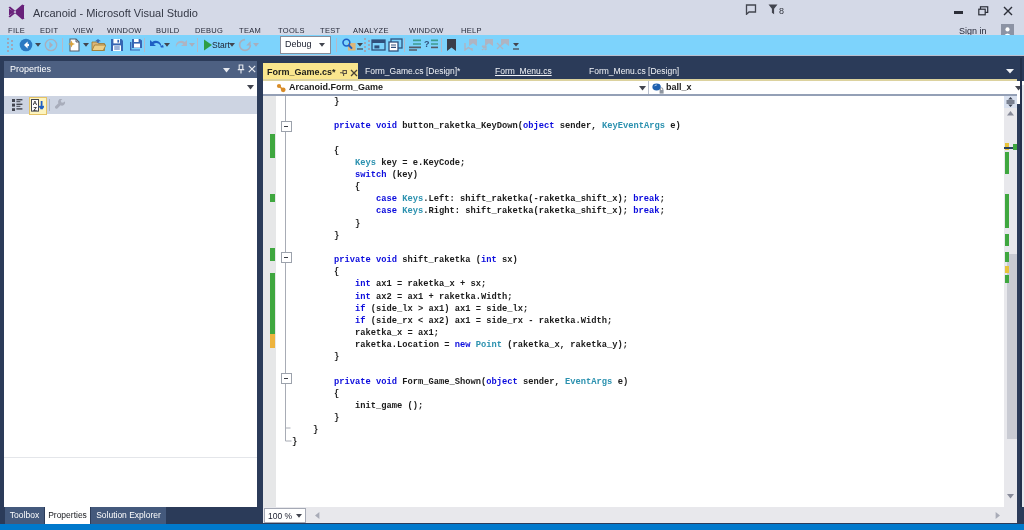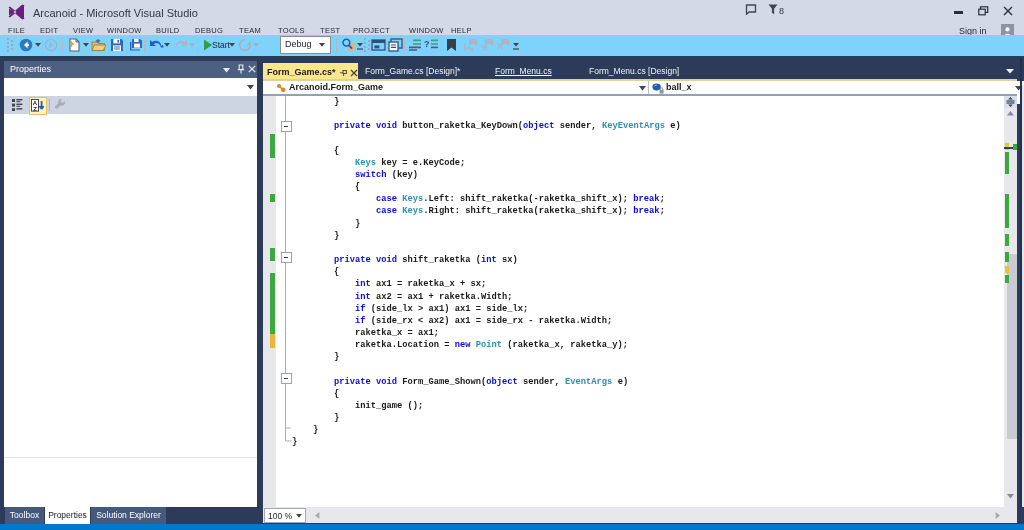--- a/index.html
+++ b/index.html
@@ -58,23 +58,23 @@
 <div class="abs" id="menubar">
   <span class="menuitem" style="left:8px">FILE</span>
   <span class="menuitem" style="left:40px">EDIT</span>
   <span class="menuitem" style="left:73px">VIEW</span>
   <span class="menuitem" style="left:107px">WINDOW</span>
   <span class="menuitem" style="left:156px">BUILD</span>
   <span class="menuitem" style="left:195px">DEBUG</span>
   <span class="menuitem" style="left:239px">TEAM</span>
   <span class="menuitem" style="left:278px">TOOLS</span>
   <span class="menuitem" style="left:320px">TEST</span>
-  <span class="menuitem" style="left:353px">PROJECT</span>
+  <span class="menuitem" style="left:353px">ANALYZE</span>
   <span class="menuitem" style="left:409px">WINDOW</span>
-  <span class="menuitem" style="left:451px">HELP</span>
+  <span class="menuitem" style="left:461px">HELP</span>
   <span class="abs" style="left:959px;top:3.5px;font-size:9px;color:#252938;">Sign in</span>
 
   <div class="abs" style="left:1001px;top:2px;width:13px;height:13px;background:#8C93A4;">
     <svg width="13" height="13" viewBox="0 0 13 13">
       <circle cx="6.5" cy="4.4" r="2.1" fill="#fff"></circle>
       <path d="M2.6 11 q3.9 -5 7.8 0 z" fill="#fff"></path>
     </svg>
   </div>
 </div>
 

